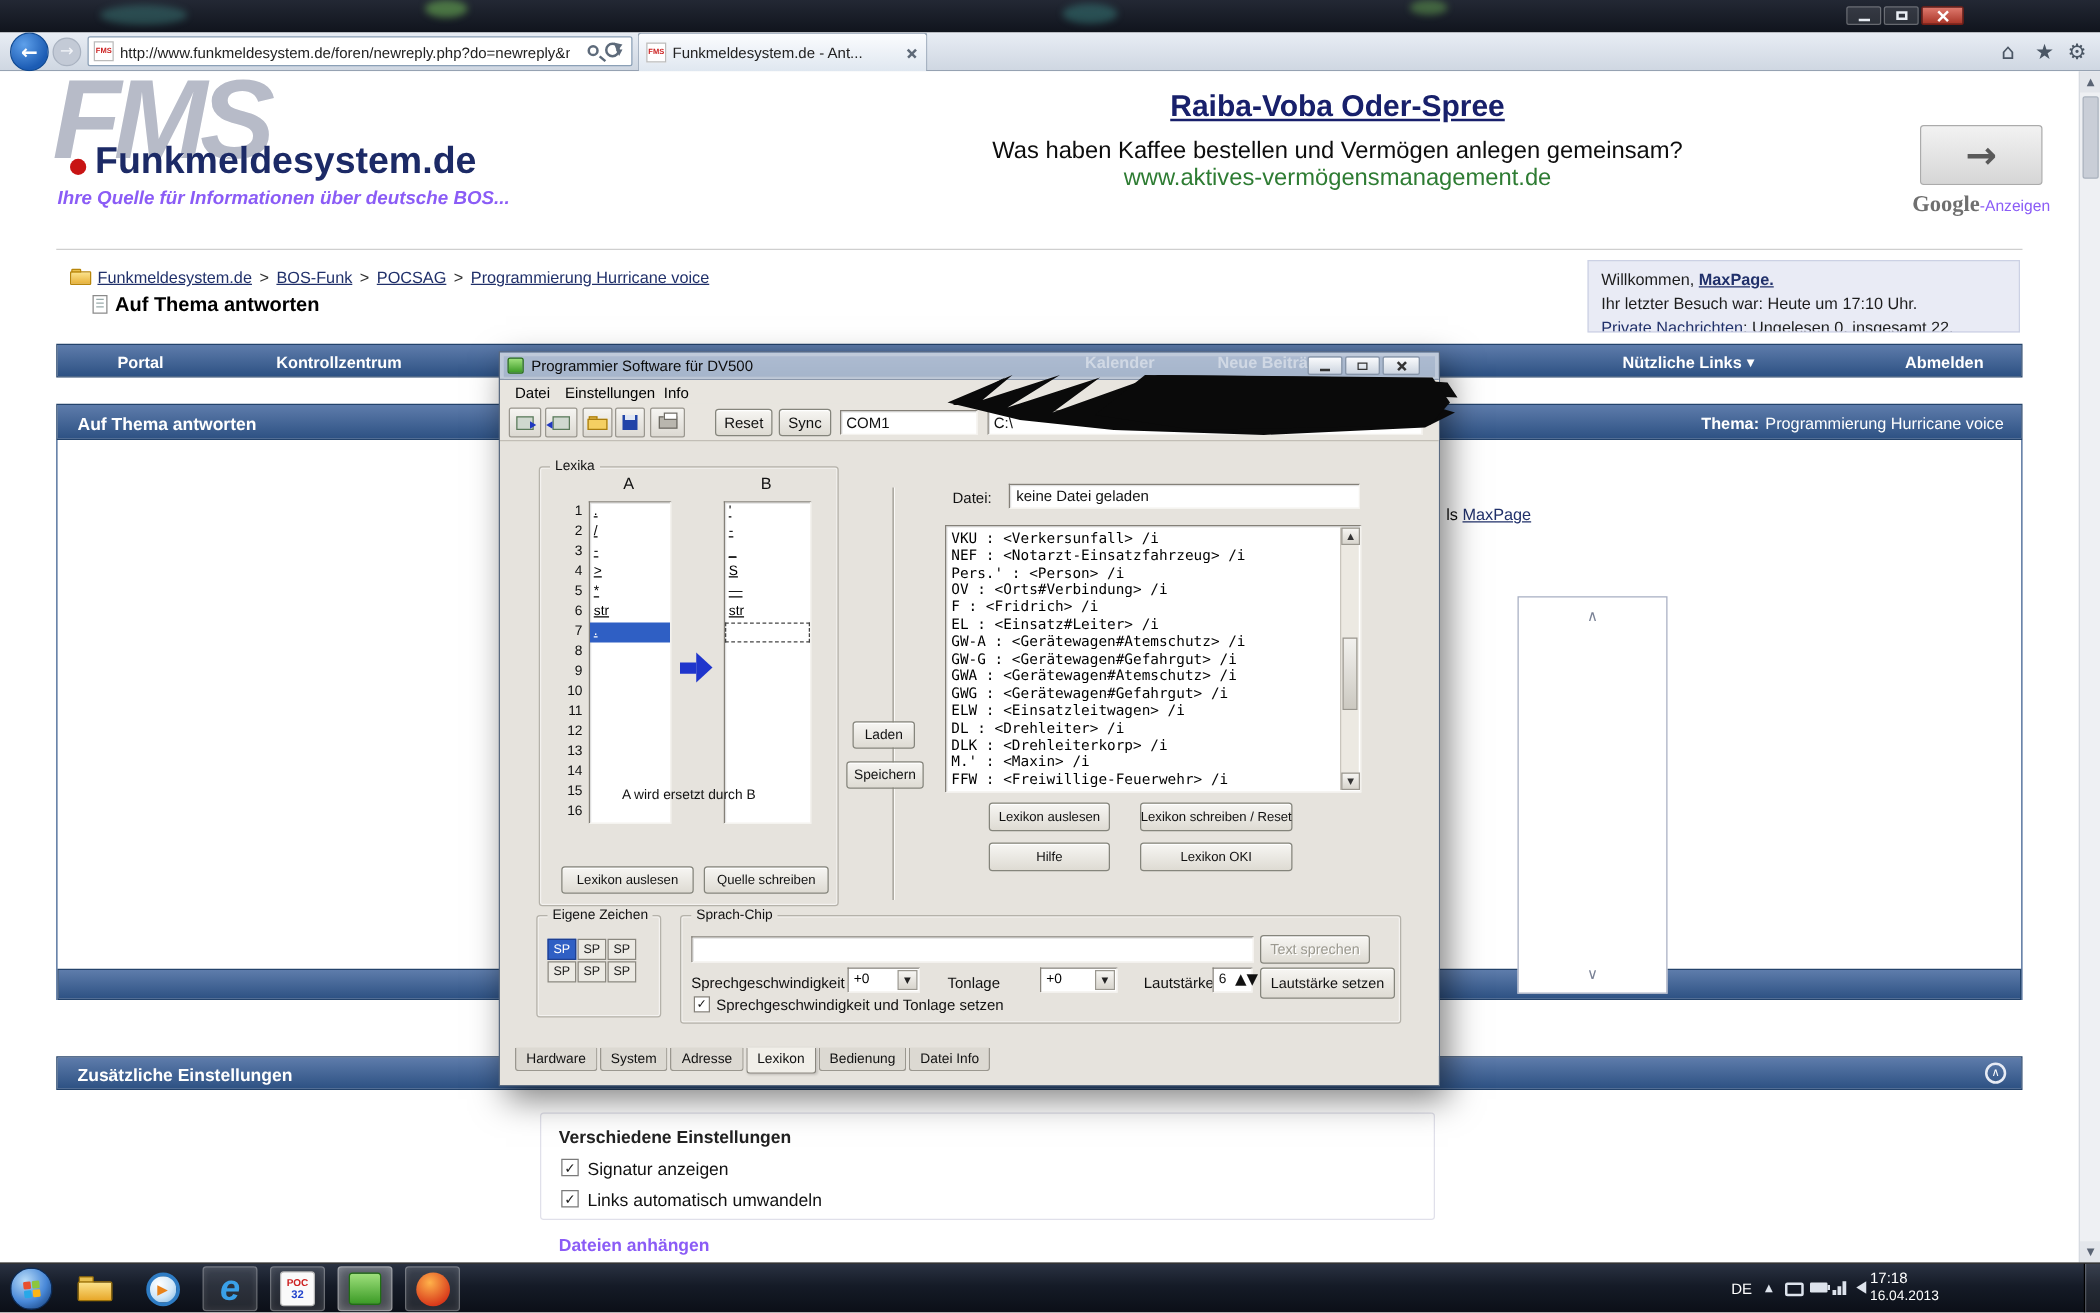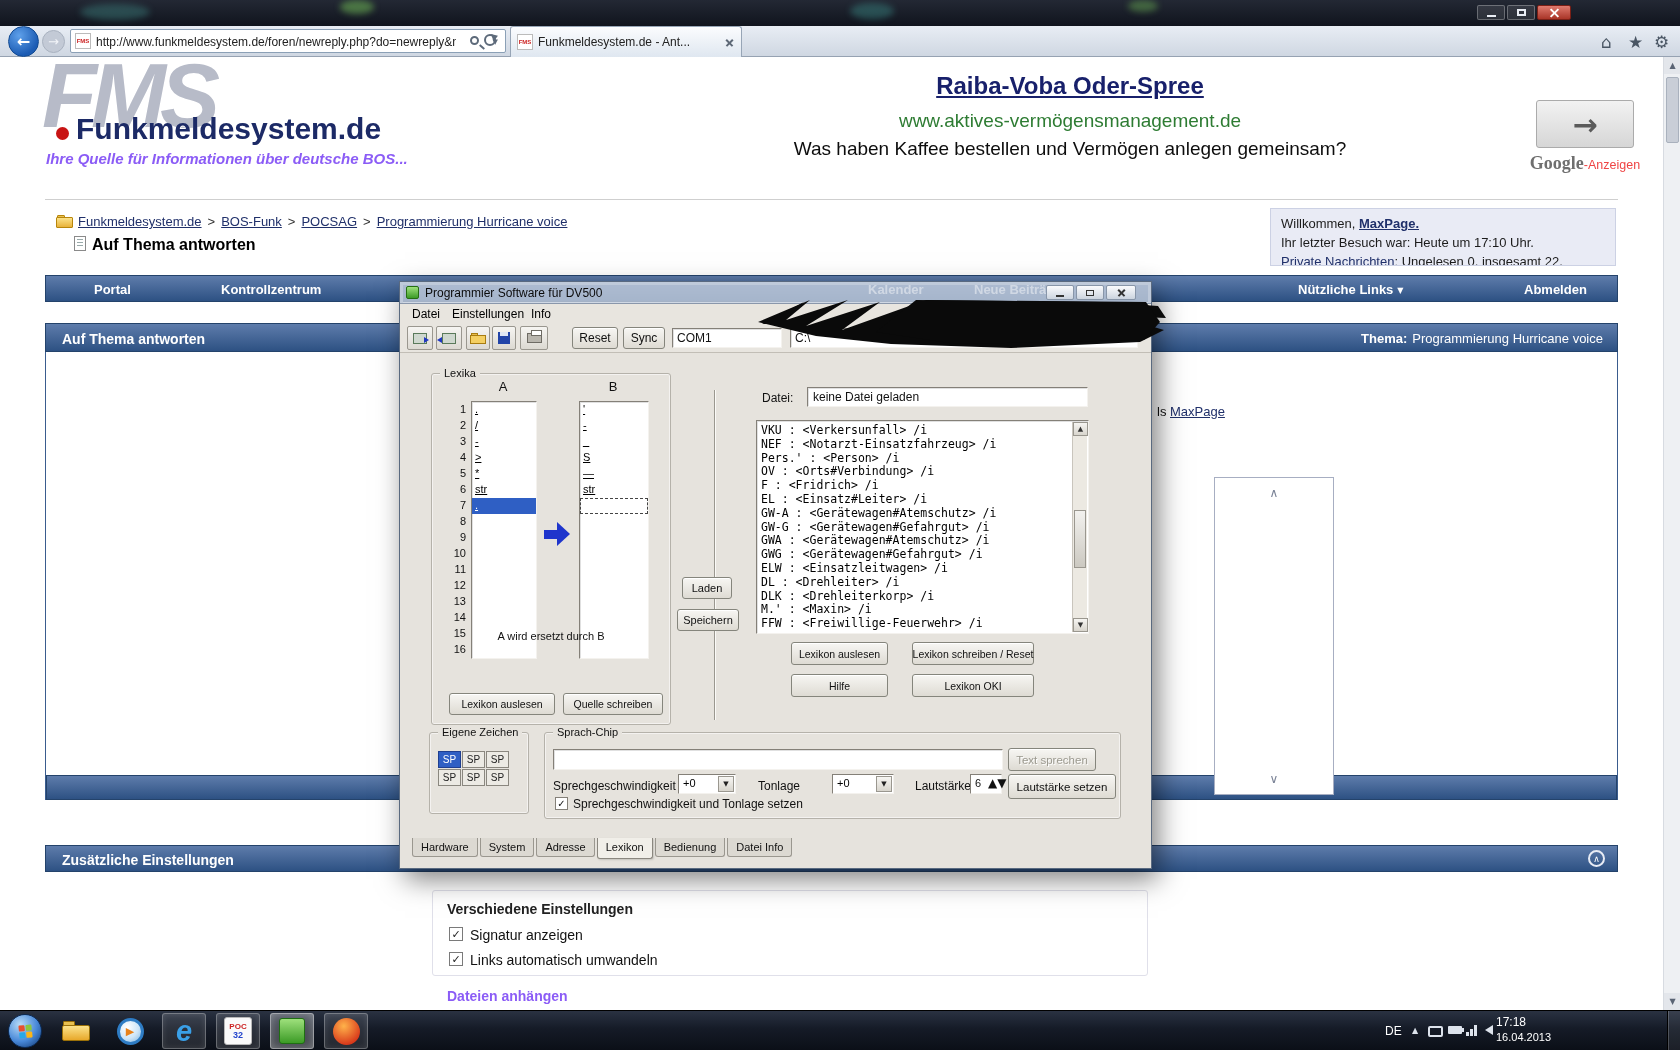--- a/index.html
+++ b/index.html
@@ -50,21 +50,21 @@
 #fms-dot{position:absolute;left:56px;top:70px;width:13px;height:13px;border-radius:50%;background:#c81414}
 #site-name{position:absolute;left:76px;top:55px;font-size:30px;font-weight:bold;color:#1c2a66;text-shadow:0 1px 0 #fff}
 #tagline{position:absolute;left:46px;top:93px;font-size:15px;font-weight:bold;font-style:italic;color:#8b5cf6}
 #ad-block{position:absolute;left:700px;top:15px;width:740px;text-align:center}
 #ad-title{font-size:24px;font-weight:bold;text-decoration:underline;color:#18206b;line-height:28px;margin-bottom:10px}
 #ad-url{font-size:19px;color:#2e7c33;line-height:22px;margin-bottom:6px}
 #ad-q{font-size:19px;color:#0d0d0d;line-height:22px}
 #ad-arrow-btn{position:absolute;left:1536px;top:43px;width:98px;height:48px;background:linear-gradient(#f2f2f2,#d6d6d6);border:1px solid #ababab;border-radius:3px;display:flex;align-items:center;justify-content:center;font-size:30px;font-weight:bold;color:#5a5a5a}
 #google-anz{position:absolute;left:1522px;top:96px;width:126px;text-align:center;white-space:nowrap}
 #google-anz .g1{font-family:"Liberation Serif",serif;font-size:18px;font-weight:bold;color:#6f6f6f}
-#google-anz .g2{font-size:12.5px;color:#ef4444}
+#google-anz .g2{font-size:12.5px;color:#8b5cf6}
 #mast-divider{position:absolute;left:45px;top:142px;width:1573px;height:1px;background:#cfcfcf}
 
 .mini-folder{position:absolute;width:17px;height:13px}
 .mini-folder .b{position:absolute;left:0;top:2px;width:17px;height:11px;background:linear-gradient(#fbe28a,#e8b23a);border:1px solid #b8860b;border-radius:1px}
 .mini-folder .t{position:absolute;left:1px;top:0;width:8px;height:4px;background:#e8c050;border:1px solid #b8860b;border-radius:1px}
 .mini-page{position:absolute;width:12px;height:15px;background:#fff;border:1px solid #8a8a8a}
 .mini-page i{display:block;height:1px;background:#9aa;margin:2px 2px 0 2px}
 #breadcrumb{position:absolute;left:78px;top:157px;font-size:13px;color:#333;white-space:nowrap}
 #breadcrumb a{color:#20306a;text-decoration:underline}
 .bcsep{padding:0 6px;color:#333}
@@ -242,22 +242,22 @@
   </div>
 
   <div id="page">
 
     <div id="fms-big">FMS</div>
     <div id="fms-dot"></div>
     <div id="site-name">Funkmeldesystem.de</div>
     <div id="tagline">Ihre Quelle für Informationen über deutsche BOS...</div>
     <div id="ad-block">
       <div id="ad-title">Raiba-Voba Oder-Spree</div>
+      <div id="ad-q">Was haben Kaffee bestellen und Vermögen anlegen gemeinsam?</div>
       <div id="ad-url">www.aktives-vermögensmanagement.de</div>
-      <div id="ad-q">Was haben Kaffee bestellen und Vermögen anlegen gemeinsam?</div>
     </div>
     <div id="ad-arrow-btn" class="glyph">→</div>
     <div id="google-anz">
       <span class="g1">Google</span><span class="g2">-Anzeigen</span>
     </div>
     <div id="mast-divider"></div>
 
     <span class="mini-folder" style="left:56px;top:158px">
         <span class="t"></span>
         <span class="b"></span>

